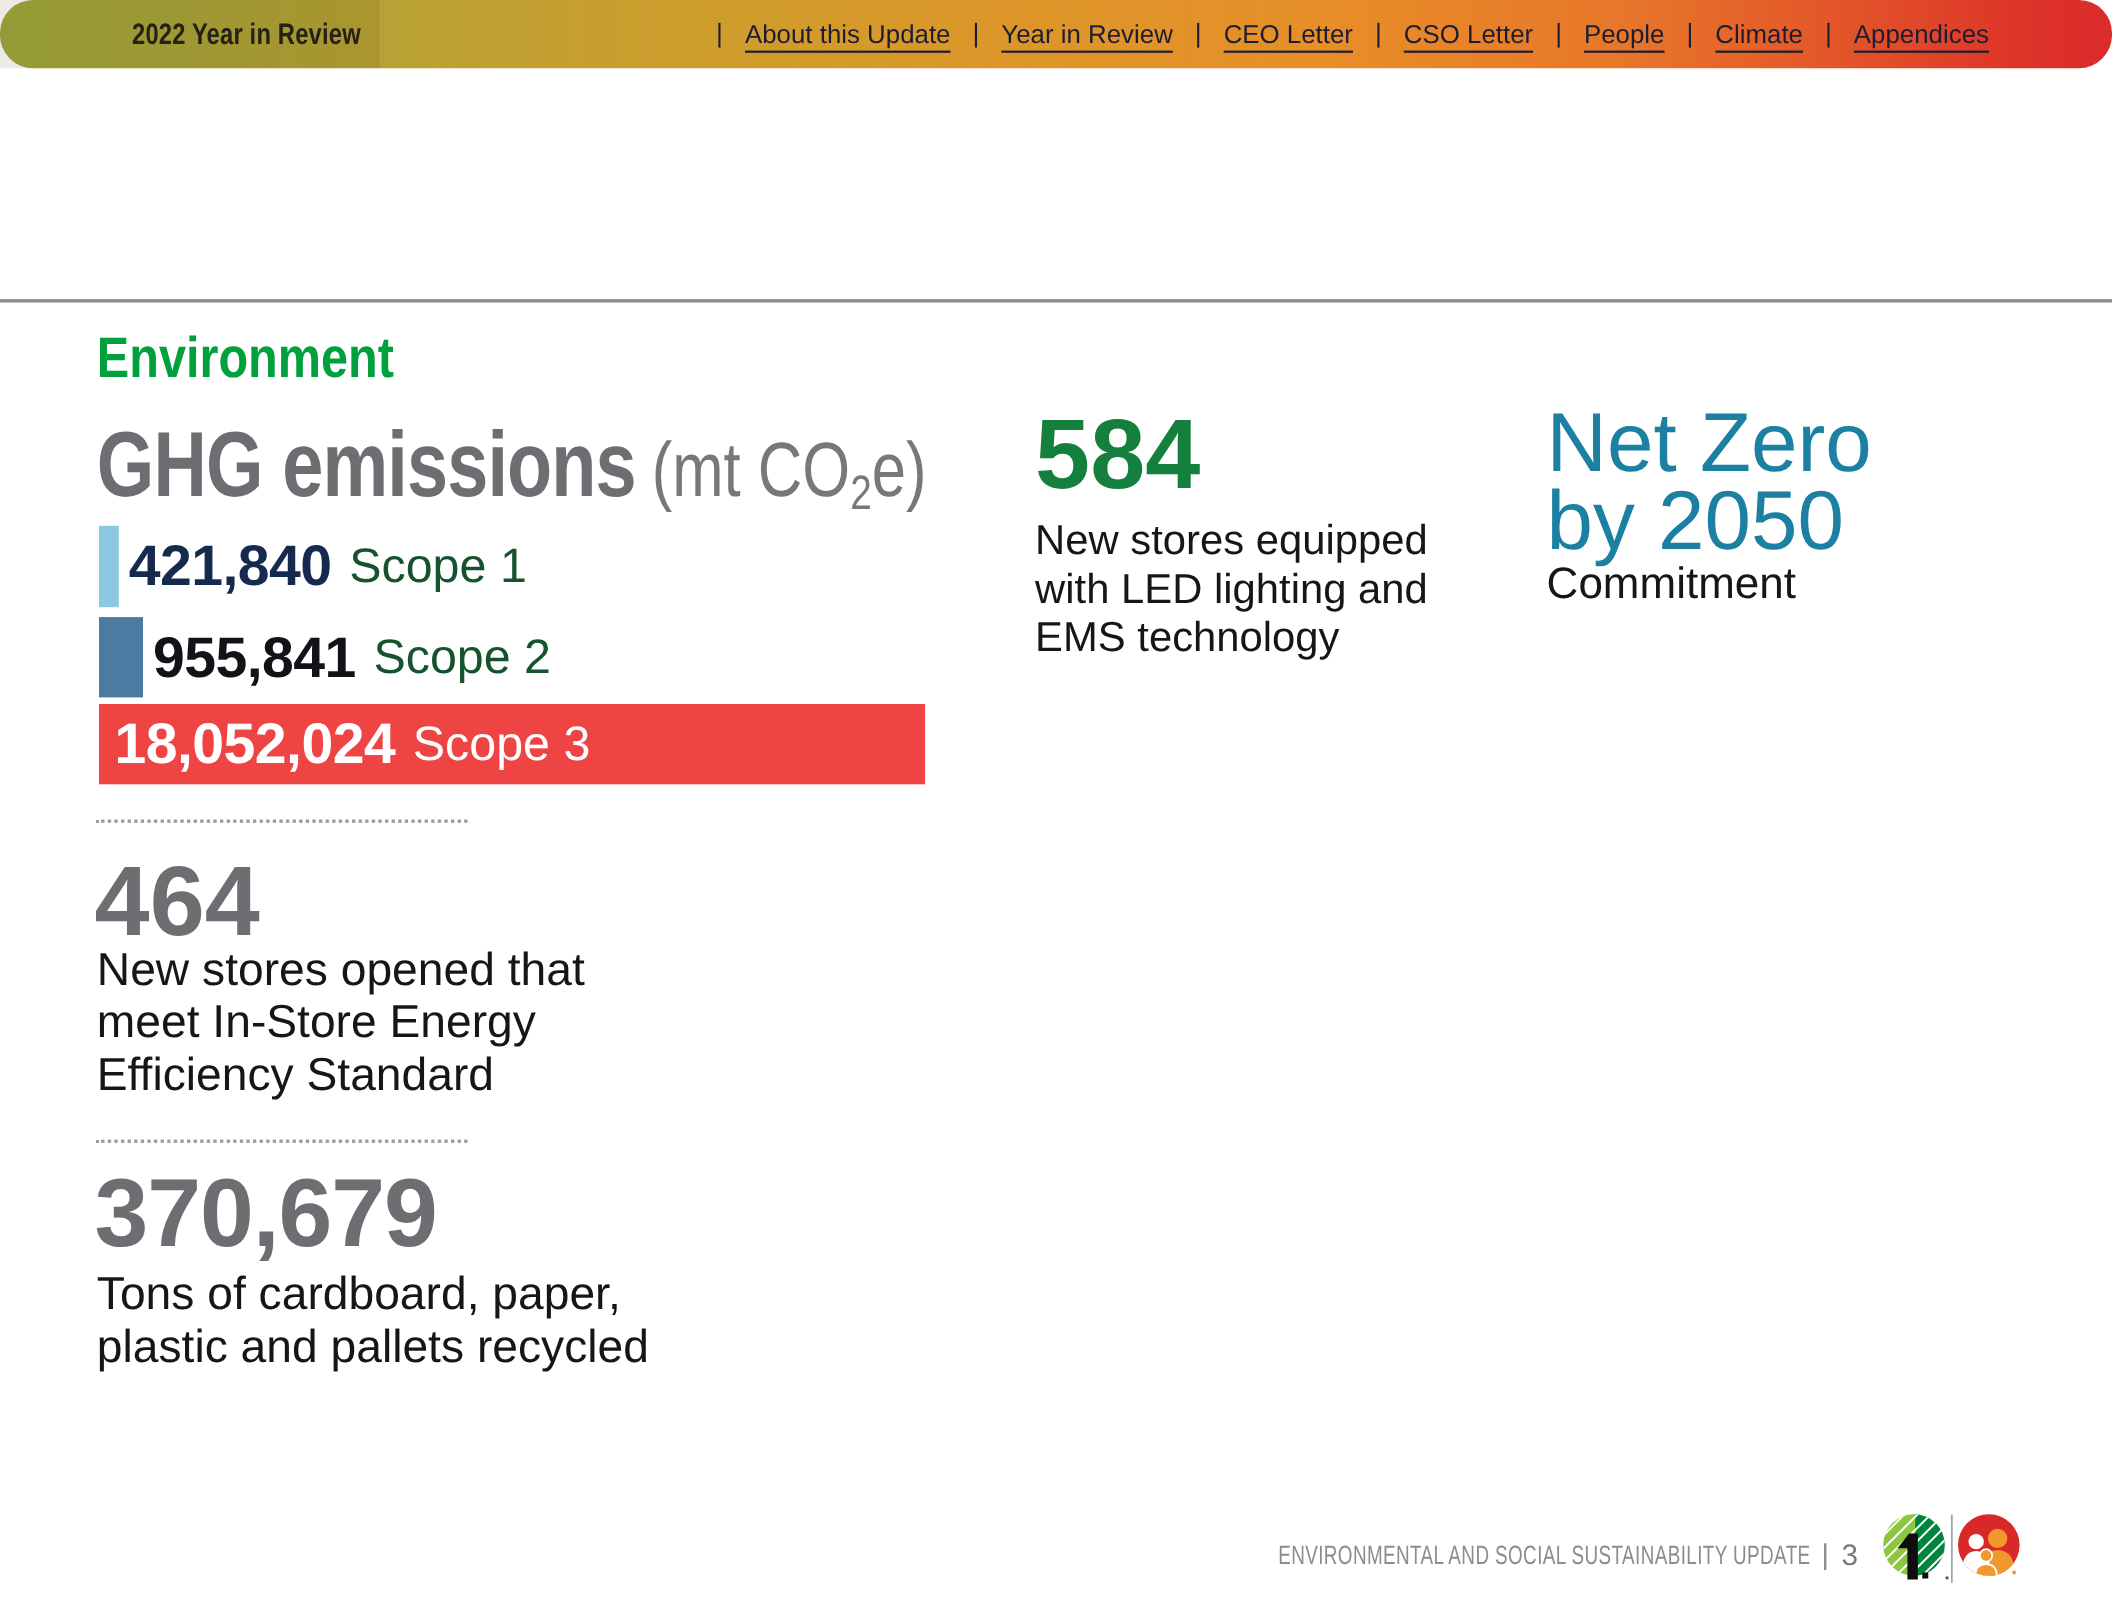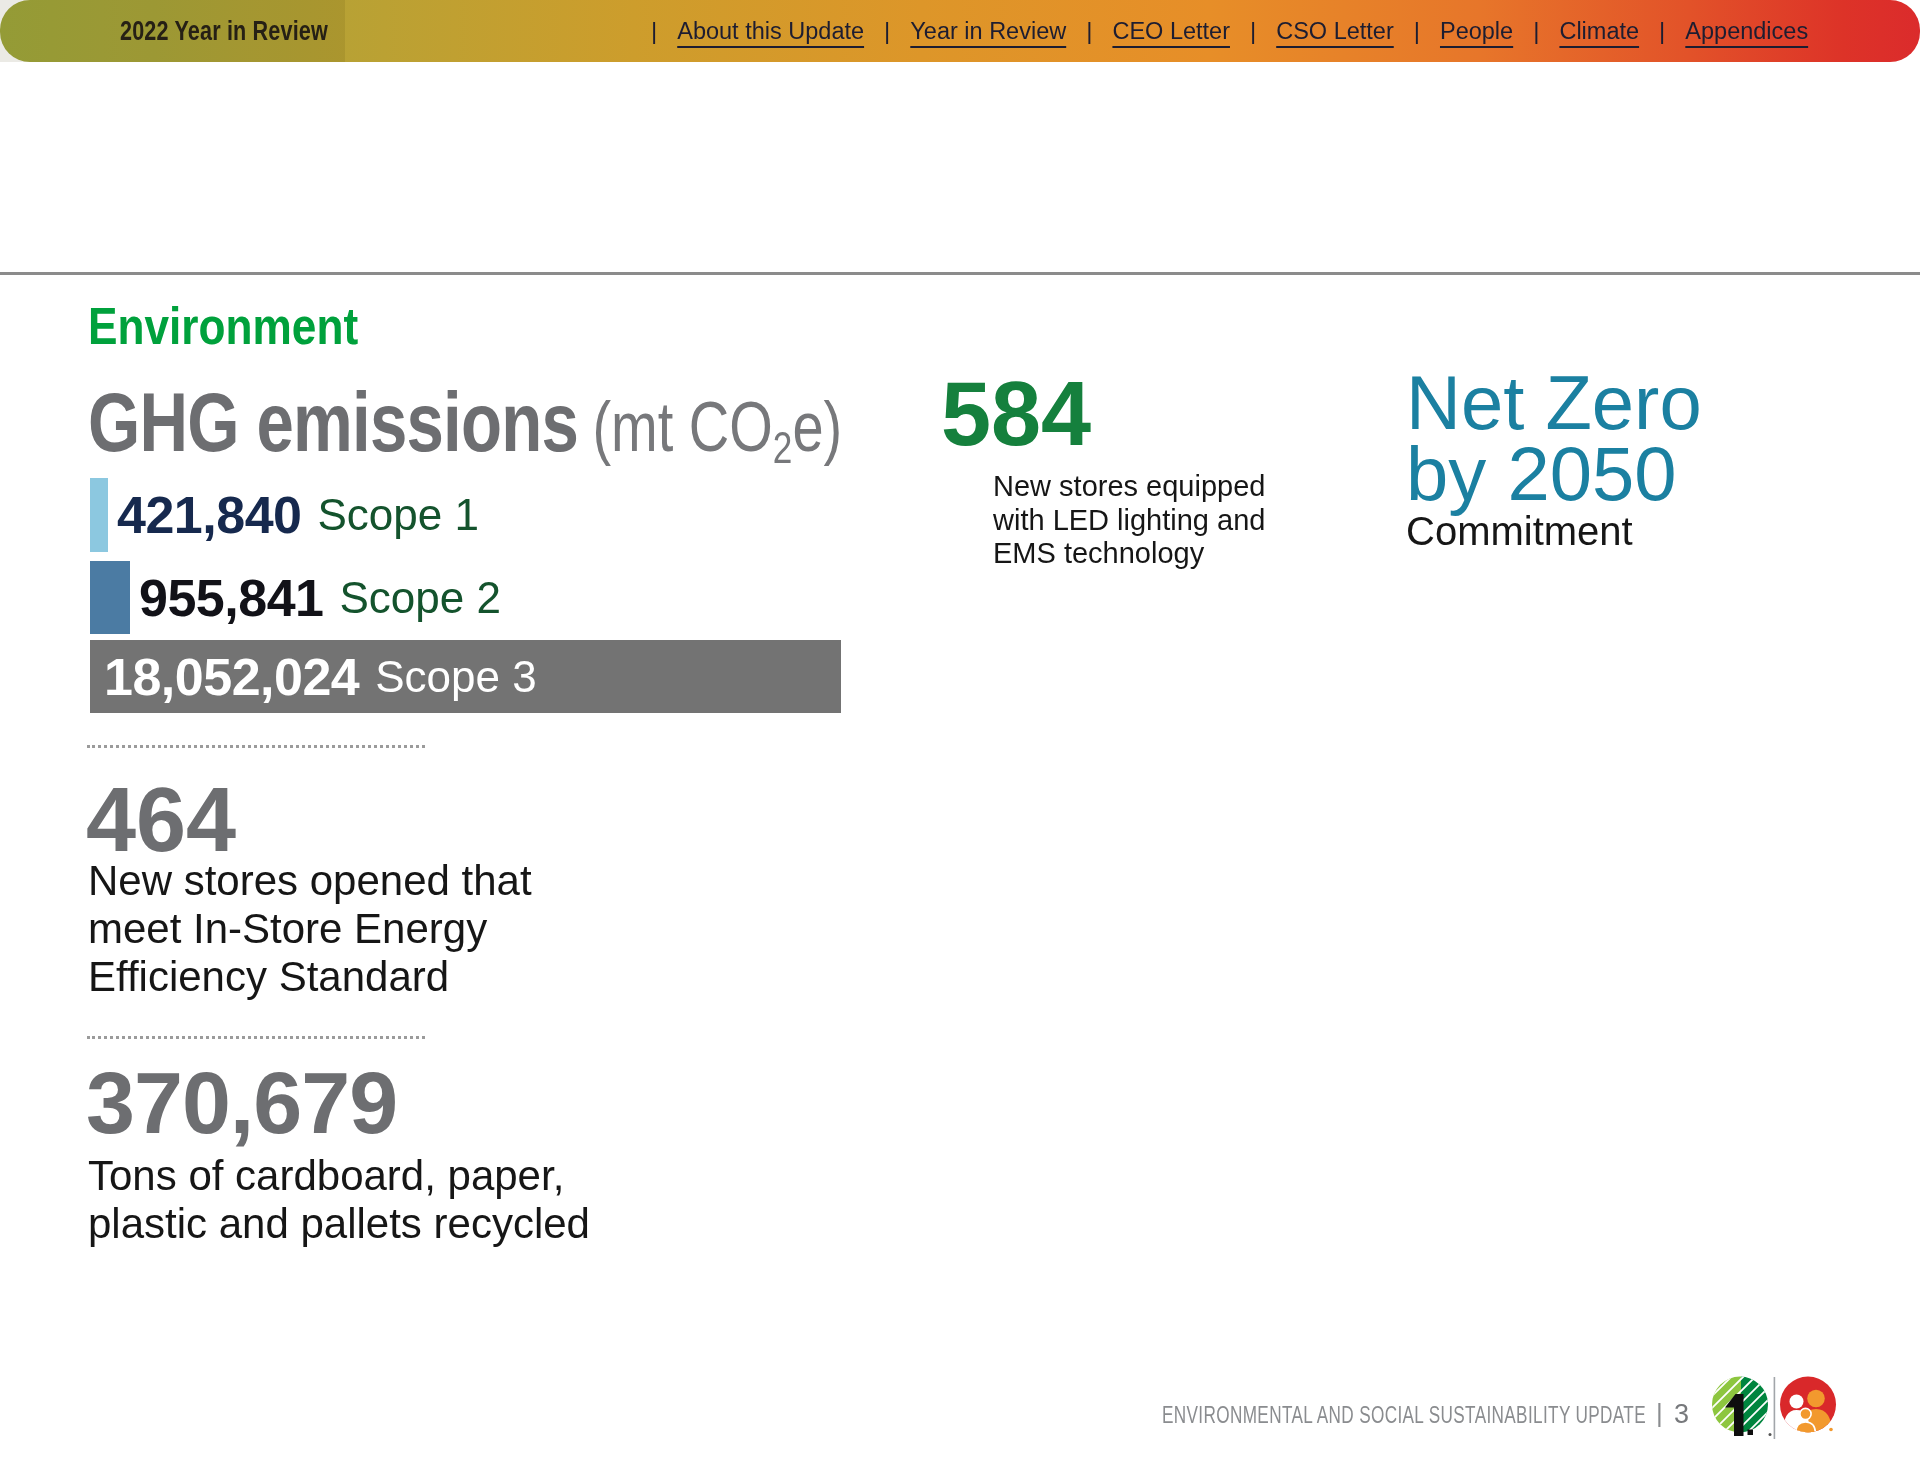--- a/index.html
+++ b/index.html
@@ -75,22 +75,22 @@
   .row3 { left: 90px; top: 640px; height: 73px; }
   .row3 .bar { position: relative; height: 73px; display: flex; align-items: center; }
   .row3 .bar-num { color: #ffffff; margin-left: 14px; }
   .row3 .bar-scope { color: #ffffff; }
   
   .stat-584-value {
     position: absolute; left: 941px; top: 369px;
     font-size: 90px; font-weight: 700; color: #15803d; line-height: 1;
   }
   .stat-584-desc {
-    position: absolute; left: 993px; top: 470px;
-    font-size: 29px; color: #161616; line-height: 1.16; white-space: nowrap;
+    position: absolute; left: 941px; top: 470px;
+    font-size: 38px; color: #161616; line-height: 1.16; white-space: nowrap;
   }
   .netzero-title {
     position: absolute; left: 1406px; top: 368px;
     font-size: 76px; font-weight: 400; color: #1B80A1; line-height: 0.93;
     white-space: nowrap;
   }
   .netzero-sub {
     position: absolute; left: 1406px; top: 509px;
     font-size: 40px; color: #161616;
   }
@@ -203,21 +203,21 @@
     <div class="bar" style="height: 74px; width: 18px; background: rgb(140, 200, 224);"></div>
     <span class="bar-num">421,840</span>
     <span class="bar-scope">Scope 1</span>
   </div>
   <div class="bar-row row2">
     <div class="bar" style="height: 73px; width: 40px; background: rgb(75, 123, 163);"></div>
     <span class="bar-num">955,841</span>
     <span class="bar-scope">Scope 2</span>
   </div>
   <div class="bar-row row3">
-    <div class="bar" style="width: 751px; background: #737373;">
+    <div class="bar" style="width: 751px; background: #ef4444;">
       <span class="bar-num">18,052,024</span>
       <span class="bar-scope">Scope 3</span>
     </div>
   </div>
 
   <div class="stat-584-value">584</div>
   <div class="stat-584-desc">
     <div>New stores equipped</div>
     <div>with LED lighting and</div>
     <div>EMS technology</div>

